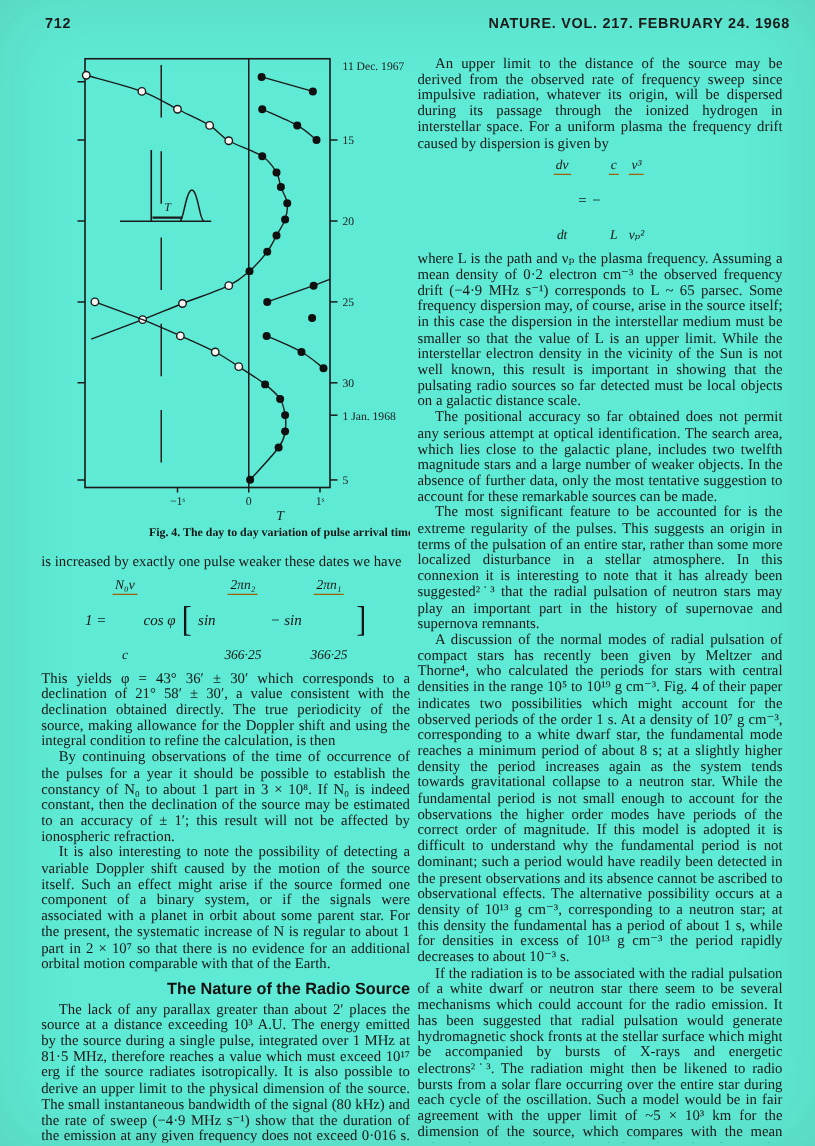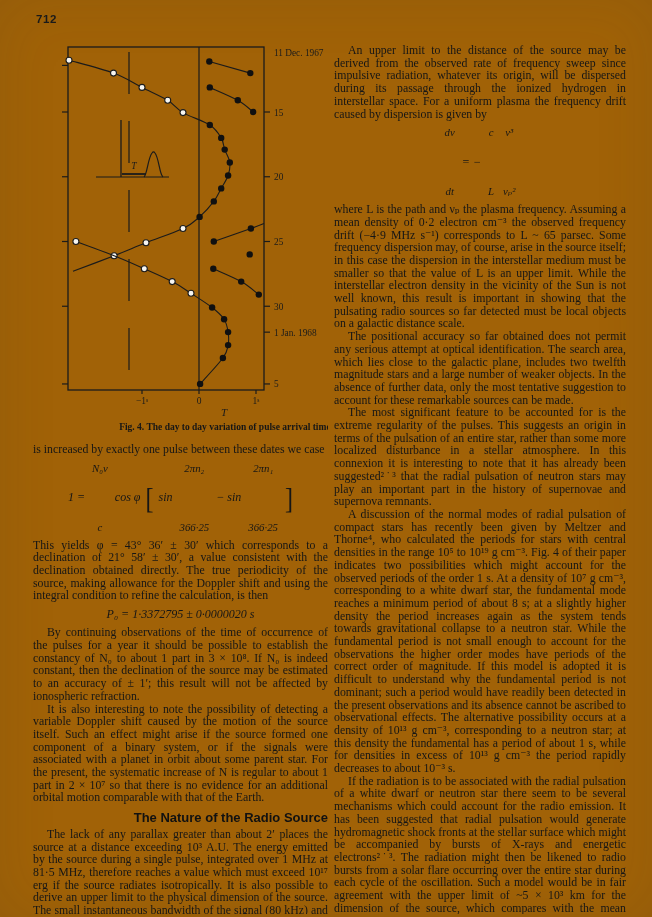--- a/index.html
+++ b/index.html
@@ -1,46 +1,47 @@
 <!DOCTYPE html>
 <html><head>
 <meta charset="utf-8">
 <style>
   html,body{margin:0;padding:0;background:#d8d6d1;}
-  .page{position:relative;width:652px;height:917px;background:#a16207;overflow:hidden;
+  .page{position:relative;width:652px;height:917px;background:#5eead4;overflow:hidden;
         font-family:"Liberation Serif","DejaVu Serif",serif;color:#161616;
         box-shadow:inset 0 0 60px rgba(60,55,45,.12);}
   .hdr{position:absolute;top:13px;font-family:"Liberation Sans","DejaVu Sans",sans-serif;
        font-weight:bold;font-size:11.5px;letter-spacing:.6px;color:#1a1a1a;}
   .hdr-left{left:36px;}
   .hdr-right{right:20px;}
   .col{position:absolute;top:40px;font-size:11.8px;line-height:12.7px;text-align:justify;overflow:hidden;}
   .col-left{left:33px;width:295px;height:874px;}
   .col-right{left:334px;top:44px;width:292px;height:870px;}
   p{margin:0;}
   .p-ind{text-indent:14px;}
   h2.subhead{font-family:"Liberation Sans","DejaVu Sans",sans-serif;font-size:13px;
              font-weight:bold;margin:8px 0 3px 0;text-align:right;color:#111;}
   .figure-wrap{width:300px;margin:0 0 6px 0;}
   .figure-wrap svg{display:block;}
   .fig-caption{font-size:9.5px;font-weight:bold;text-align:right;margin:2px 0 10px 0;line-height:11px;}
   .equation{display:flex;justify-content:center;align-items:center;gap:5px;
             font-size:12px;font-style:italic;margin:6px 0 5px 0;line-height:1.1;}
   .frac{display:inline-flex;flex-direction:column;align-items:center;font-size:10.8px;line-height:1.2;}
-  .frac .num{border-bottom:4px solid #a16207;padding:0 2px;display:block;}
+  .frac .num{border-bottom:1px solid #a16207;padding:0 2px;display:block;}
   .frac .den{padding:0 2px;display:block;margin-top:42px;}
   .bracket{font-size:24px;font-style:normal;line-height:1;transform:scaleY(1.2);}
   .eq-plain{font-style:italic;}
 </style>
 </head>
 <body>
 
 <div class="page">
 
   <div class="hdr hdr-left">712</div>
+  <div class="hdr hdr-right">NATURE. VOL. 217. FEBRUARY 24. 1968</div>
 
   <div class="col col-left">
 
     <div class="figure-wrap">
       <svg id="figsvg" width="300" height="380" viewBox="0 0 300 380">
           <line x1="96" y1="12" x2="96" y2="350" stroke="#1b1b1b" stroke-width="1.2" stroke-dasharray="42 27"></line>
           <line x1="166" y1="7" x2="166" y2="350" stroke="#1b1b1b" stroke-width="1.2"></line>
           <rect x="35" y="7" width="196" height="343" fill="none" stroke="#1b1b1b" stroke-width="1.3"></rect>
           <line x1="29" y1="25.38" x2="35" y2="25.38" stroke="#1b1b1b" stroke-width="1.2"></line>
           <line x1="29" y1="72" x2="35" y2="72" stroke="#1b1b1b" stroke-width="1.2"></line>
@@ -113,21 +114,21 @@
           <circle cx="180.8" cy="201.5" r="3.2" fill="#101010" stroke="#1b1b1b" stroke-width="0"></circle>
           <circle cx="216.7" cy="214.4" r="3.2" fill="#101010" stroke="#1b1b1b" stroke-width="0"></circle>
           <path d="M180.3,228.7C184.95000000000002,230.85 200.61666666666665,237.28333333333333 208.2,241.6C215.78333333333333,245.91666666666666 222.86666666666667,252.43333333333334 225.8,254.6" fill="none" stroke="#1b1b1b" stroke-width="1.1"></path>
           <circle cx="180.3" cy="228.7" r="3.2" fill="#101010" stroke="#1b1b1b" stroke-width="0"></circle>
           <circle cx="208.2" cy="241.6" r="3.2" fill="#101010" stroke="#1b1b1b" stroke-width="0"></circle>
           <circle cx="225.8" cy="254.6" r="3.2" fill="#101010" stroke="#1b1b1b" stroke-width="0"></circle>
         </svg>
       <div class="fig-caption">Fig. 4.  The day to day variation of pulse arrival time.</div>
     </div>
 
-    <p class="p-noind">is increased by exactly one pulse between these dates we case</p>
+    <p class="p-noind">is increased by exactly one pulse weaker these dates we have</p>
 
     <div class="equation">
       <span>1 =</span>
       <span class="frac">
         <span class="num">N₀v</span>
         <span class="den">c</span>
       </span>
       <span>cos φ</span>
       <span class="bracket">[</span>
       <span>sin</span>
@@ -138,23 +139,20 @@
       <span>− sin</span>
       <span class="frac">
         <span class="num">2πn₁</span>
         <span class="den">366·25</span>
       </span>
       <span class="bracket">]</span>
     </div>
 
     <p class="p-noind">This yields φ = 43° 36′ ± 30′ which corresponds to a declination of 21° 58′ ± 30′, a value consistent with the declination obtained directly.  The true periodicity of the source, making allowance for the Doppler shift and using the integral condition to refine the calculation, is then</p>
 
-    <div class="equation">
-      <span class="eq-plain">P₀ = 1·3372795 ± 0·0000020 s</span>
-    </div>
 
     <p class="p-ind">By continuing observations of the time of occurrence of the pulses for a year it should be possible to establish the constancy of N₀ to about 1 part in 3 × 10⁸.  If N₀ is indeed constant, then the declination of the source may be estimated to an accuracy of ± 1′; this result will not be affected by ionospheric refraction.</p>
     <p class="p-ind">It is also interesting to note the possibility of detecting a variable Doppler shift caused by the motion of the source itself.  Such an effect might arise if the source formed one component of a binary system, or if the signals were associated with a planet in orbit about some parent star.  For the present, the systematic increase of N is regular to about 1 part in 2 × 10⁷ so that there is no evidence for an additional orbital motion comparable with that of the Earth.</p>
 
     <h2 class="subhead">The Nature of the Radio Source</h2>
 
     <p class="p-ind">The lack of any parallax greater than about 2′ places the source at a distance exceeding 10³ A.U.  The energy emitted by the source during a single pulse, integrated over 1 MHz at 81·5 MHz, therefore reaches a value which must exceed 10¹⁷ erg if the source radiates isotropically.  It is also possible to derive an upper limit to the physical dimension of the source.  The small instantaneous bandwidth of the signal (80 kHz) and the rate of sweep (−4·9 MHz s⁻¹) show that the duration of the emission at any given frequency does not exceed 0·016 s.  The source size therefore cannot exceed 4·8 × 10³ km.</p>
   </div>
 
   <div class="col col-right">

